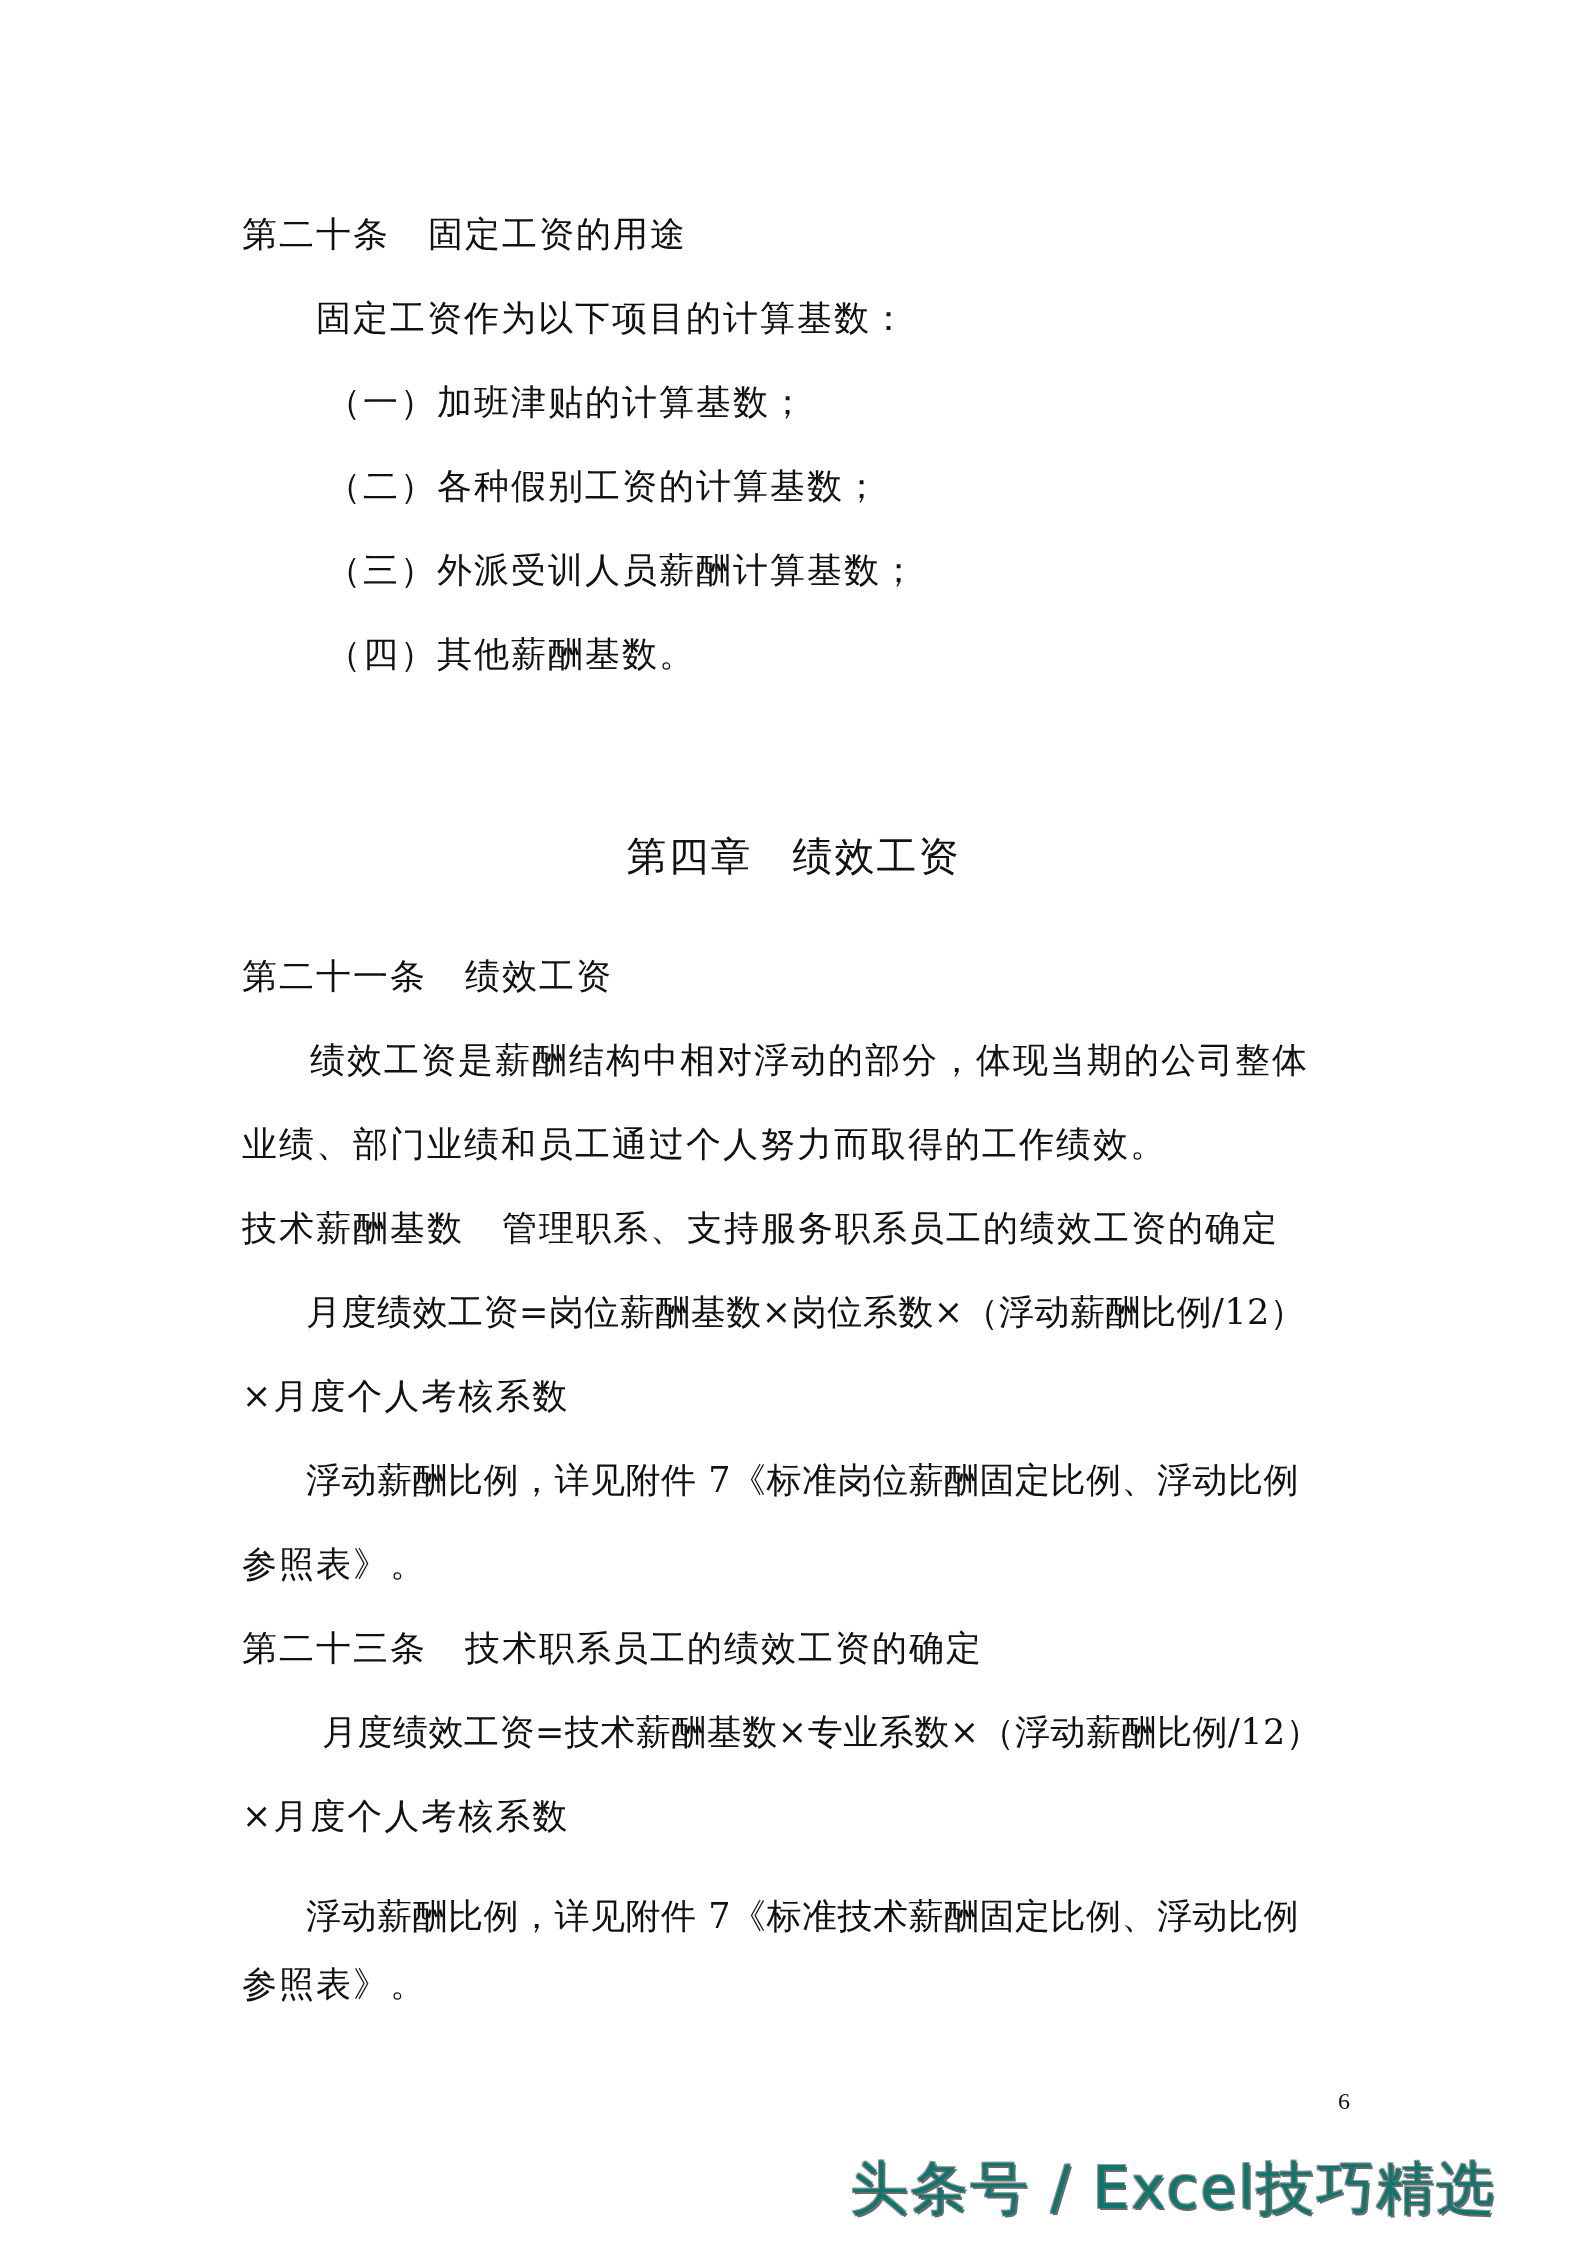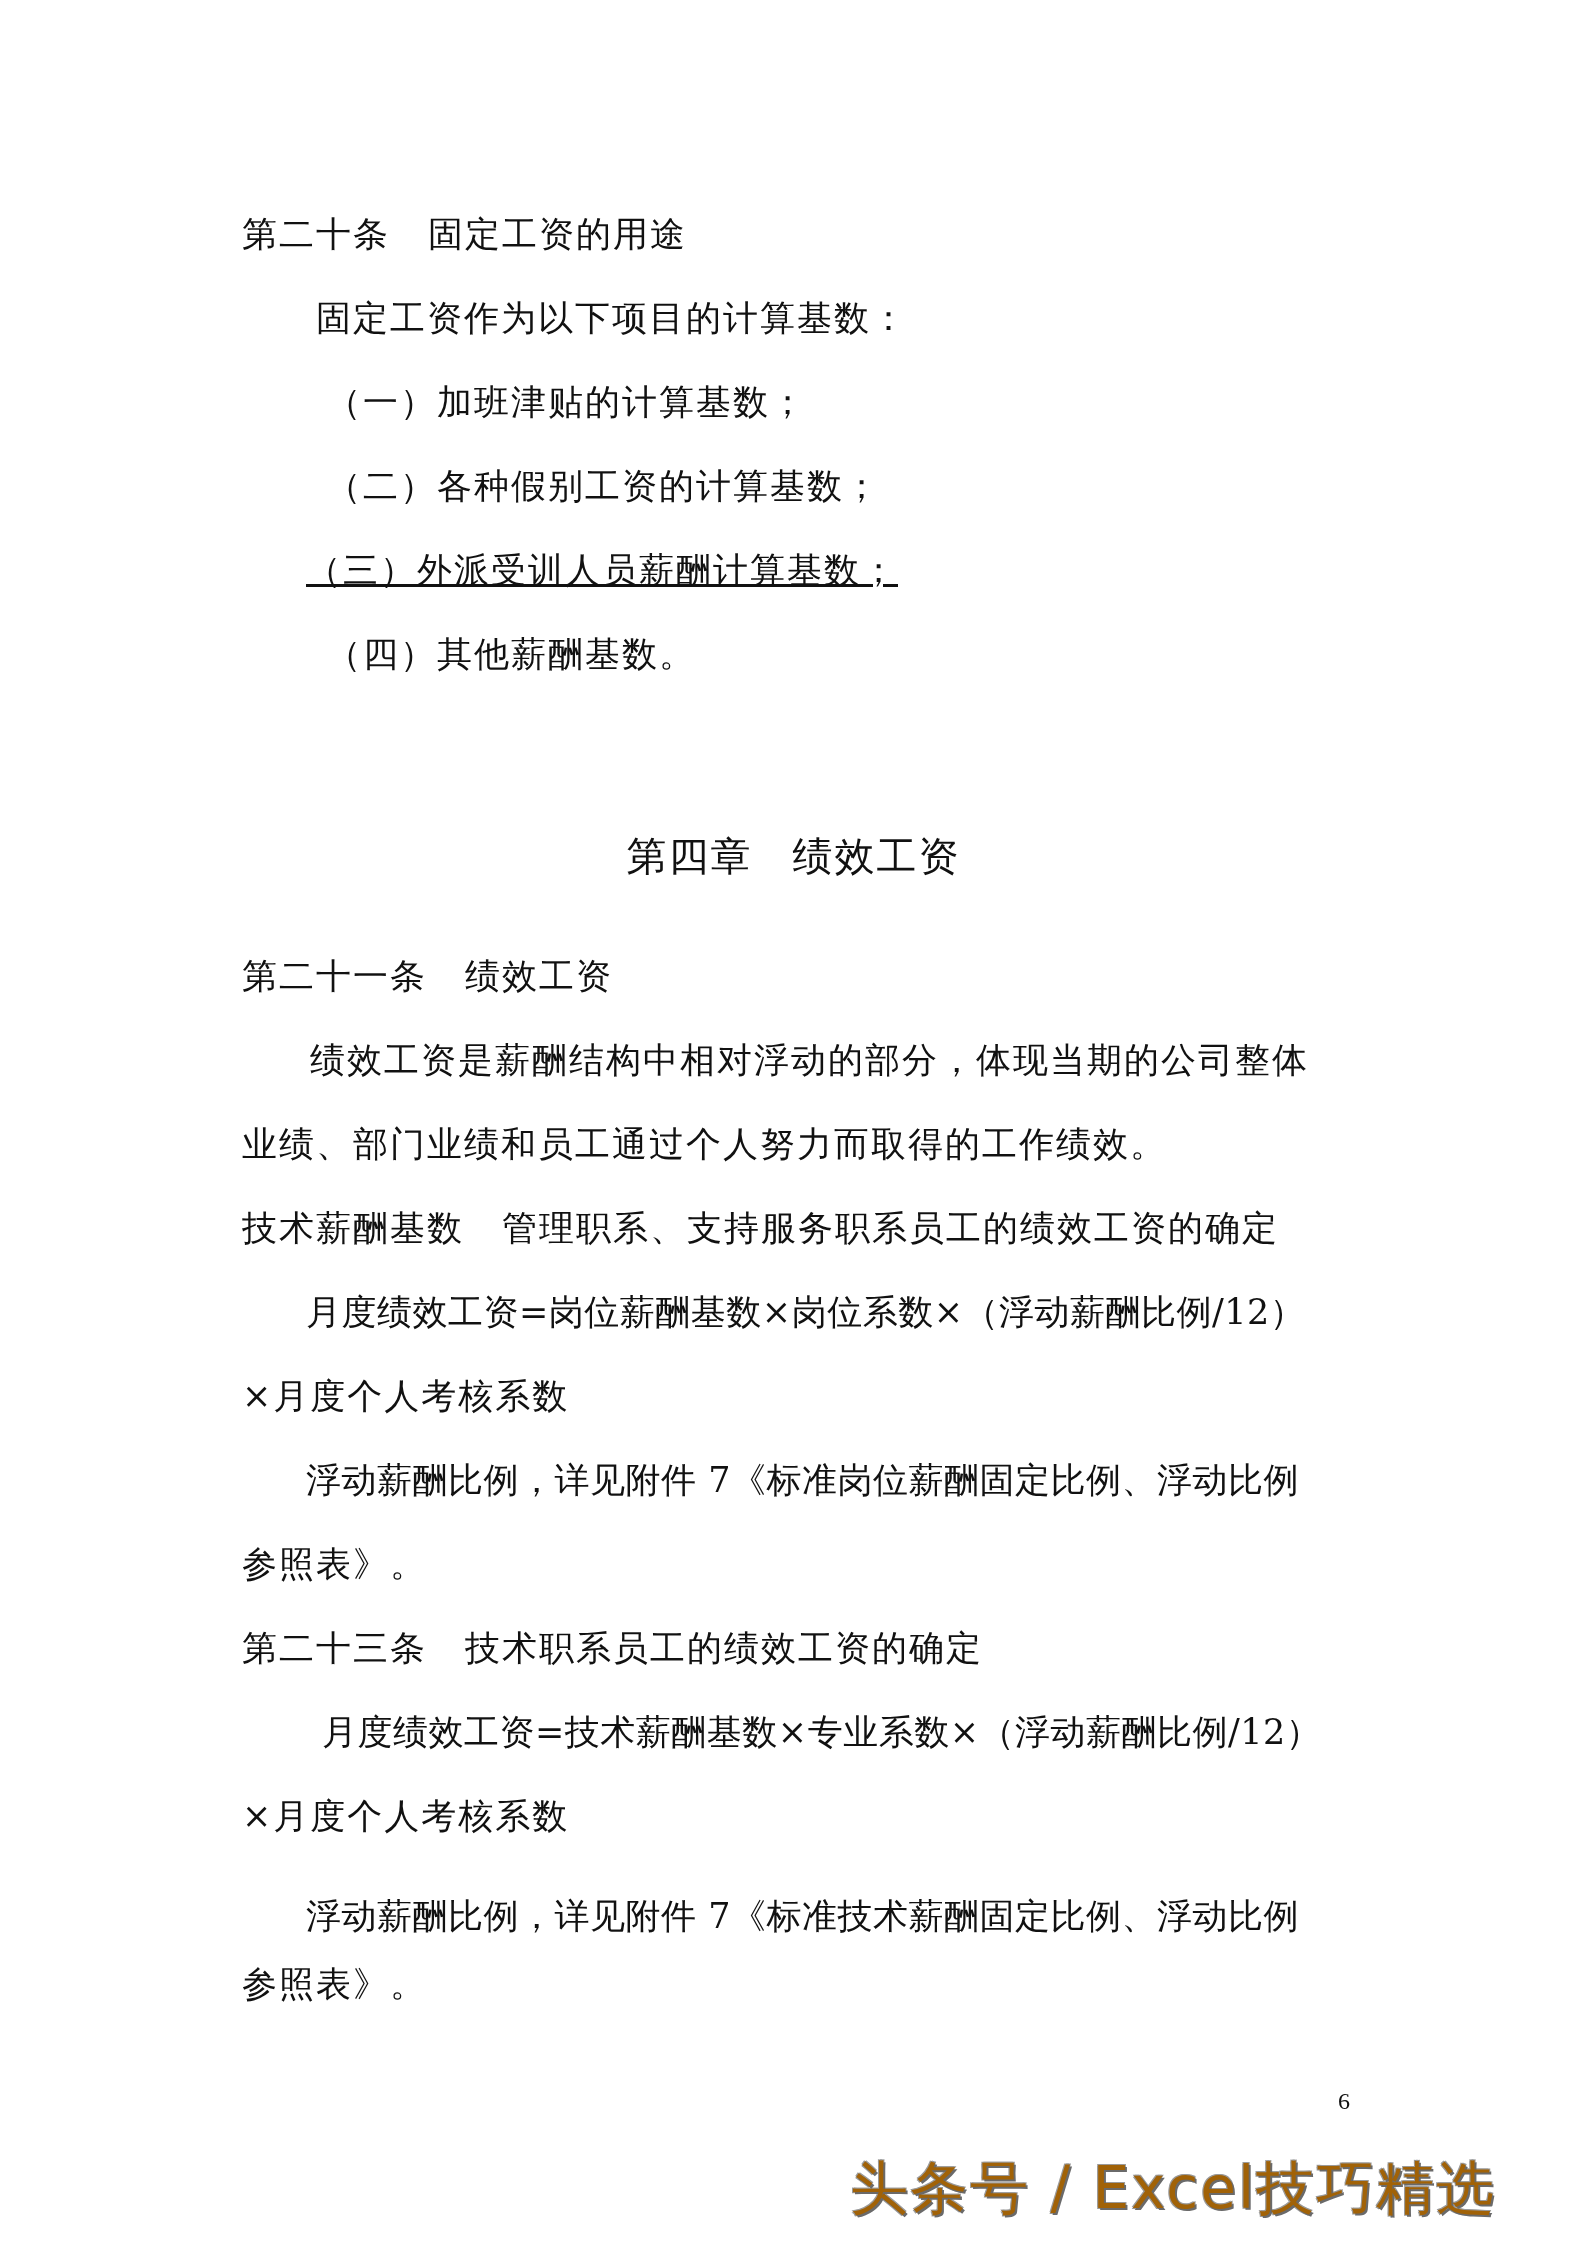--- a/index.html
+++ b/index.html
@@ -17,36 +17,36 @@
     line-height: 48px; top: 832px; letter-spacing: 2px;
   }
   .chapter .gap { display: inline-block; width: 40px; }
   .gap { display: inline-block; width: 38px; }
   .page-number {
     position: absolute; left: 1338px; top: 2088px; font-size: 24px;
     font-family: "Liberation Serif", serif;
   }
   .watermark {
     position: absolute; left: 850px; top: 2150px; font-size: 58px;
-    font-family: "DejaVu Sans", sans-serif; color: #a16207; letter-spacing: 2px;
+    font-family: "DejaVu Sans", sans-serif; color: #0f766e; letter-spacing: 2px;
     text-shadow: 2px 2px 0 #6a6a6a, -1px -1px 0 #9a9a9a, 1px -1px 0 #9a9a9a, -1px 1px 0 #9a9a9a;
   }
 </style>
 </head>
 <body>
 
 <div>
 
   <div class="line" style="left:242px; top:214px;">
     <span>第二十条</span><span class="gap"></span><span>固定工资的用途</span>
   </div>
   <div class="line" style="left:316px; top:298px;">固定工资作为以下项目的计算基数：</div>
   <div class="line" style="left:326px; top:382px;">（一）加班津贴的计算基数；</div>
   <div class="line" style="left:326px; top:466px;">（二）各种假别工资的计算基数；</div>
-  <div class="line" style="left:306px; top:550px;text-decoration:underline;">（三）外派受训人员薪酬计算基数；</div>
+  <div class="line" style="left:326px; top:550px;">（三）外派受训人员薪酬计算基数；</div>
   <div class="line" style="left:326px; top:634px;">（四）其他薪酬基数。</div>
 
   <div class="chapter">
     <span>第四章</span><span class="gap"></span><span>绩效工资</span>
   </div>
 
   <div class="line" style="left:242px; top:956px;">
     <span>第二十一条</span><span class="gap"></span><span>绩效工资</span>
   </div>
   <div class="line" style="left:310px; top:1040px;">绩效工资是薪酬结构中相对浮动的部分，体现当期的公司整体</div>

